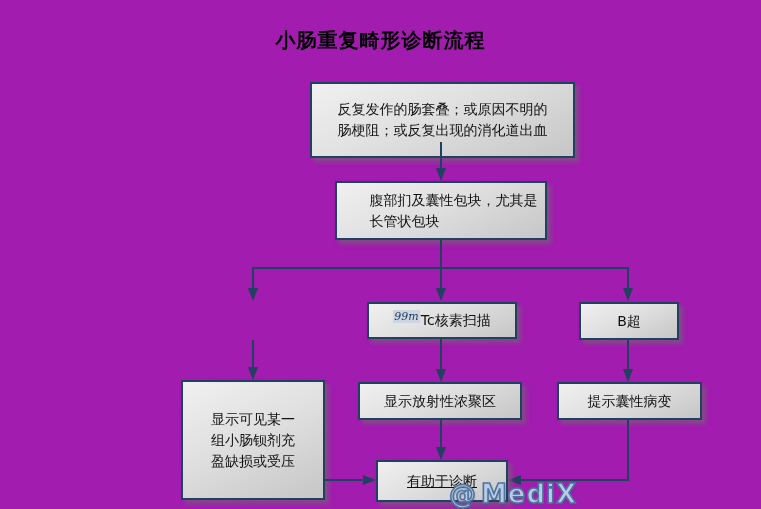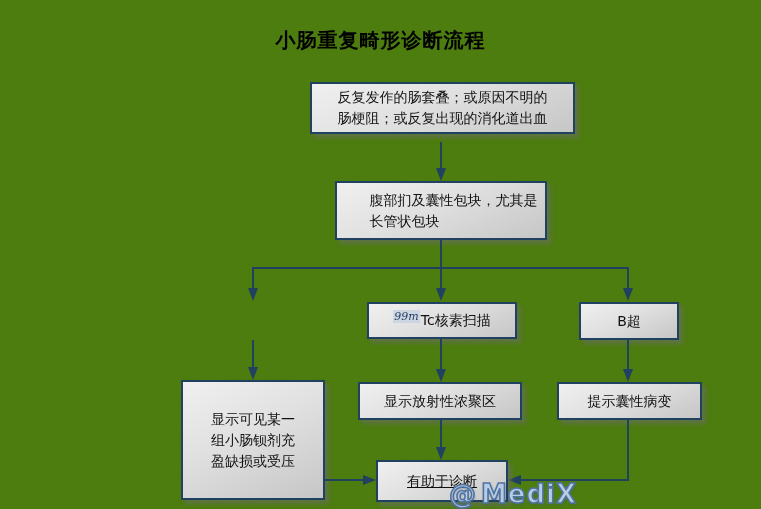--- a/index.html
+++ b/index.html
@@ -4,21 +4,21 @@
 <style>
   :root{
     --line:#20415f;
     --ink:#111111;
   }
   html,body{margin:0;padding:0;background:#ffffff;}
   body{font-family:"DejaVu Sans","Liberation Sans",sans-serif;}
   .canvas{
     position:relative;
     width:761px;height:509px;
-    background:#4d7c0f;
+    background:#a21caf;
     overflow:hidden;
   }
   .page-title{
     position:absolute;left:0;top:27px;width:761px;
     text-align:center;
     font-size:20px;font-weight:bold;color:#000;
     letter-spacing:1px;
   }
   .node{
     position:absolute;box-sizing:border-box;
@@ -56,21 +56,21 @@
   }
   .watermark .at{margin-right:4px;font-size:27px;}
 </style>
 </head>
 <body>
 
 <div class="canvas">
 
   <div class="page-title">小肠重复畸形诊断流程</div>
 
-  <div class="node center-align" style="left:310px;top:82px;width:265px;height:52px;justify-content:center;">
+  <div class="node center-align" style="left:310px;top:82px;width:265px;height:76px;justify-content:center;">
     <span class="txt">反复发作的肠套叠；或原因不明的
 肠梗阻；或反复出现的消化道出血</span>
   </div>
 
   <div class="vline" style="left:440px;top:142px;height:28px;"></div>
   <div class="arr arr-down" style="left:436px;top:168px;"></div>
 
   <div class="node left-align" style="left:335px;top:181px;width:212px;height:59px;">
     <span class="txt">腹部扪及囊性包块，尤其是
 长管状包块</span>

